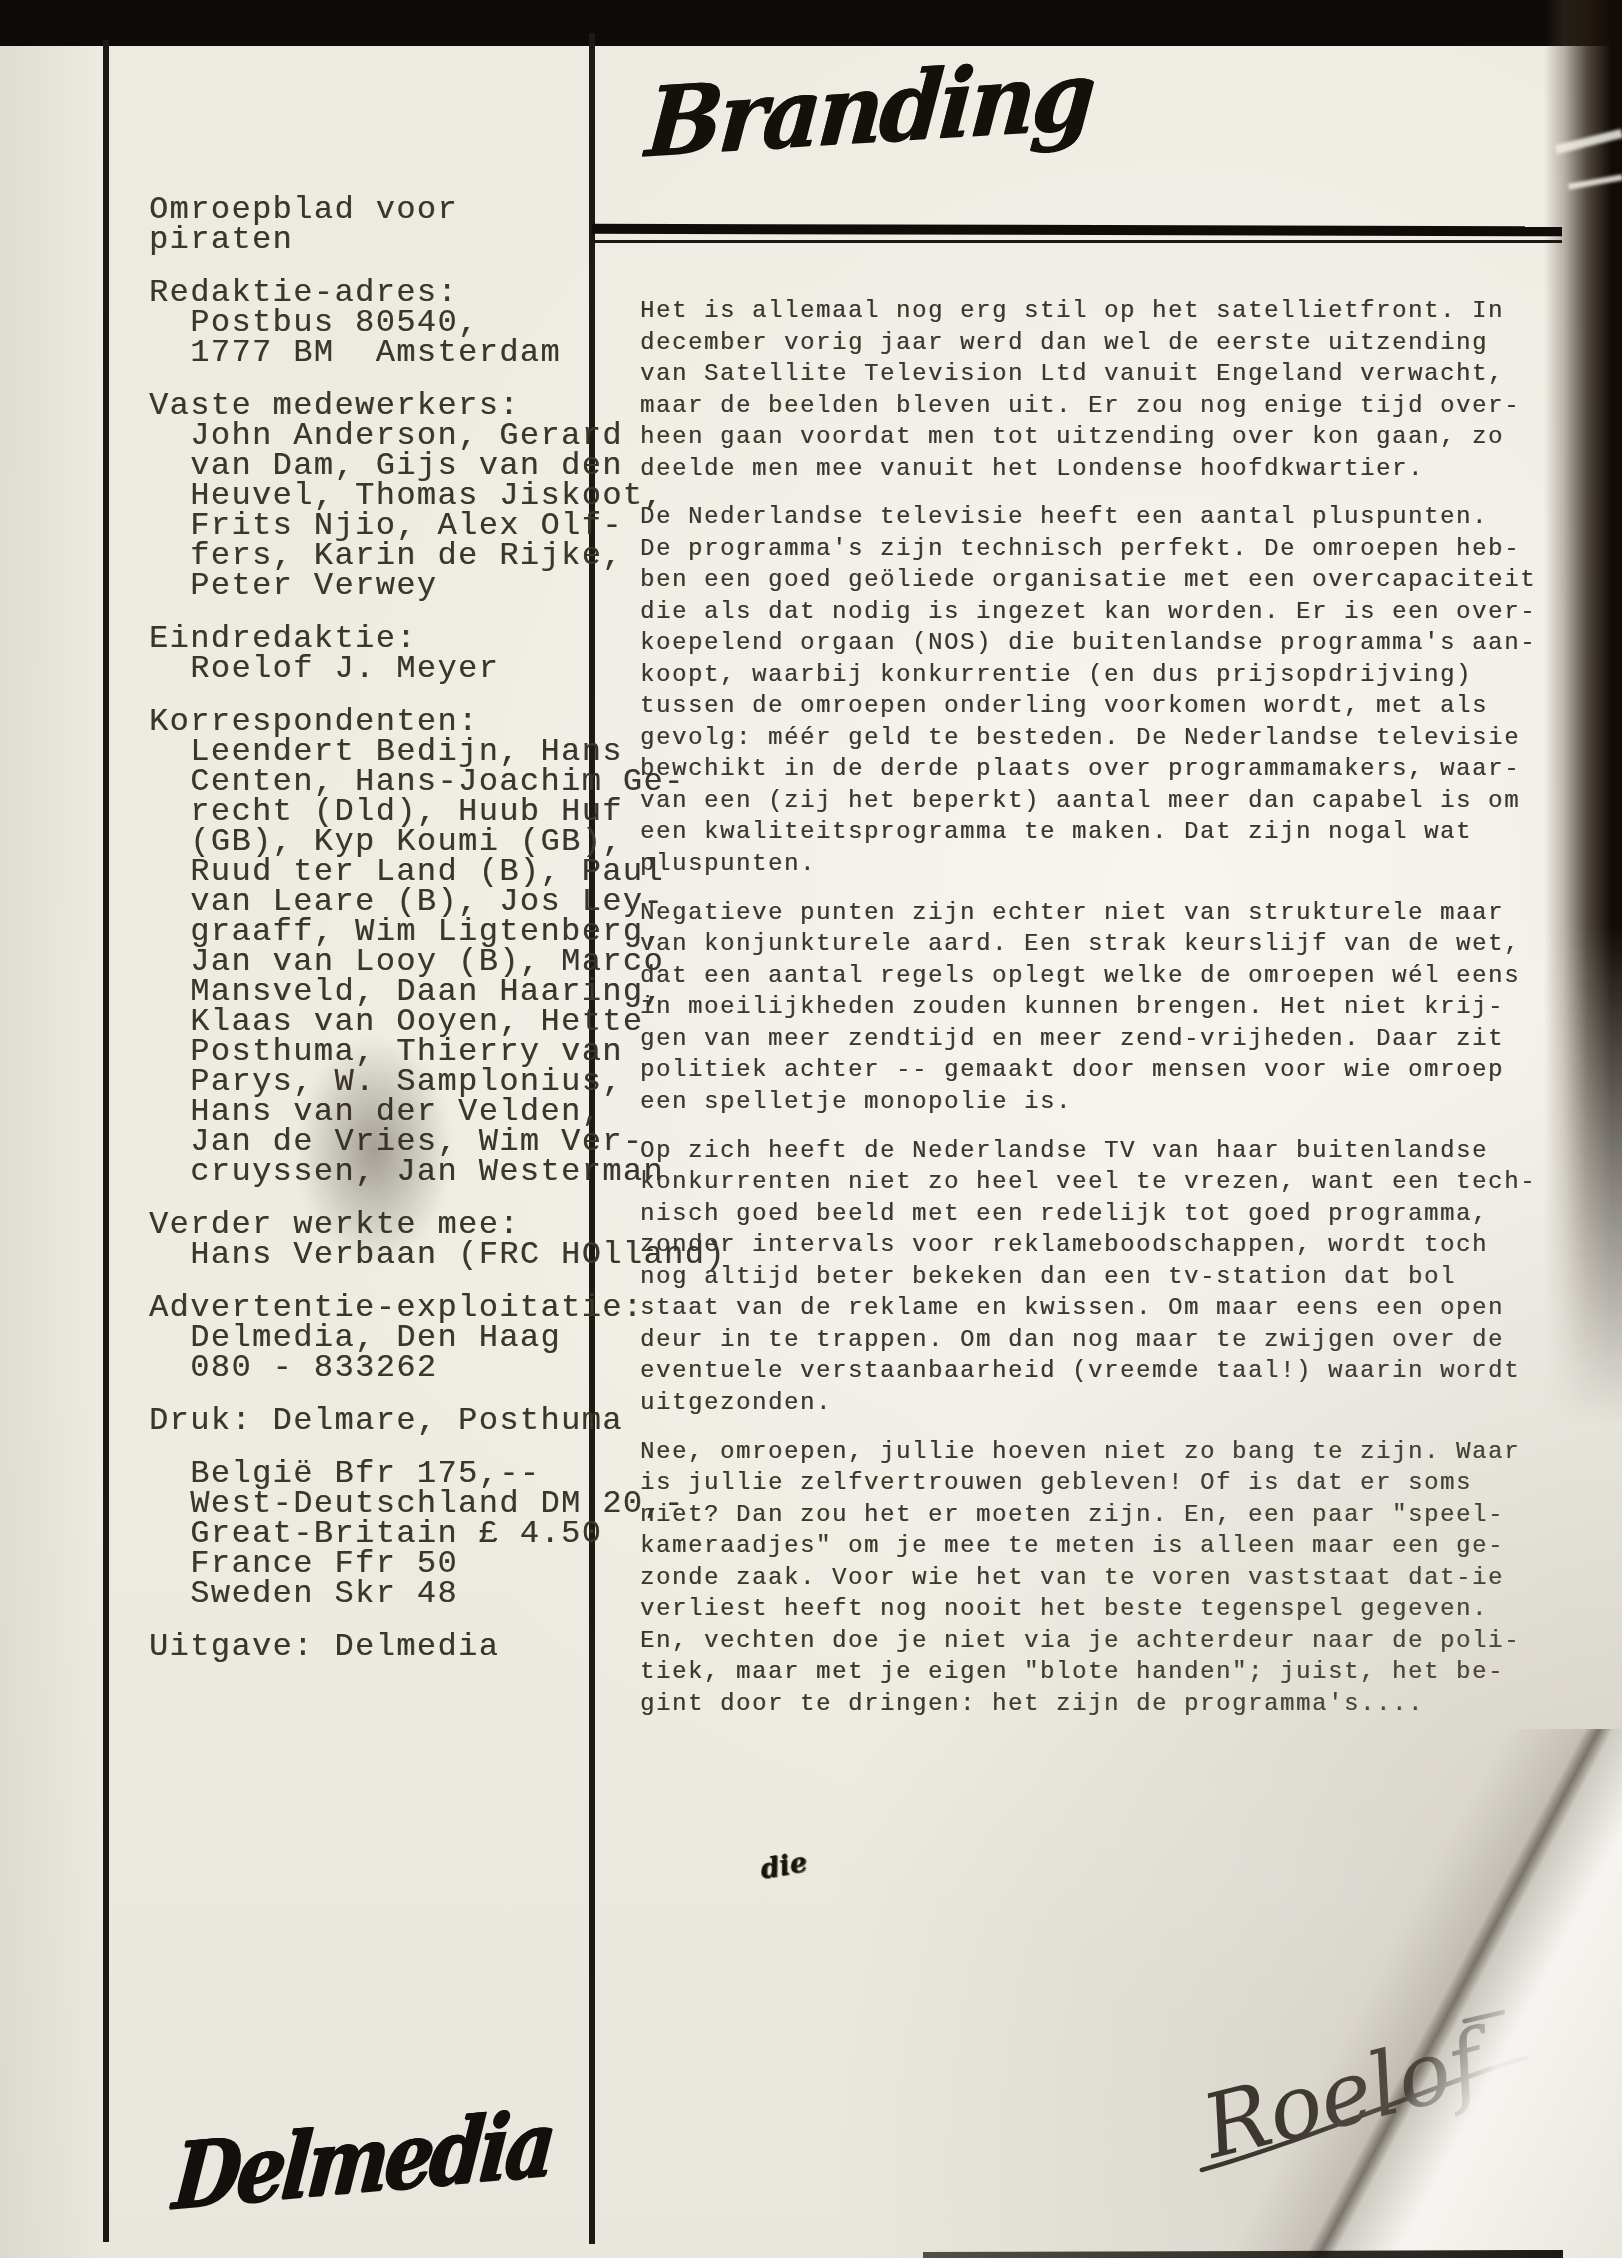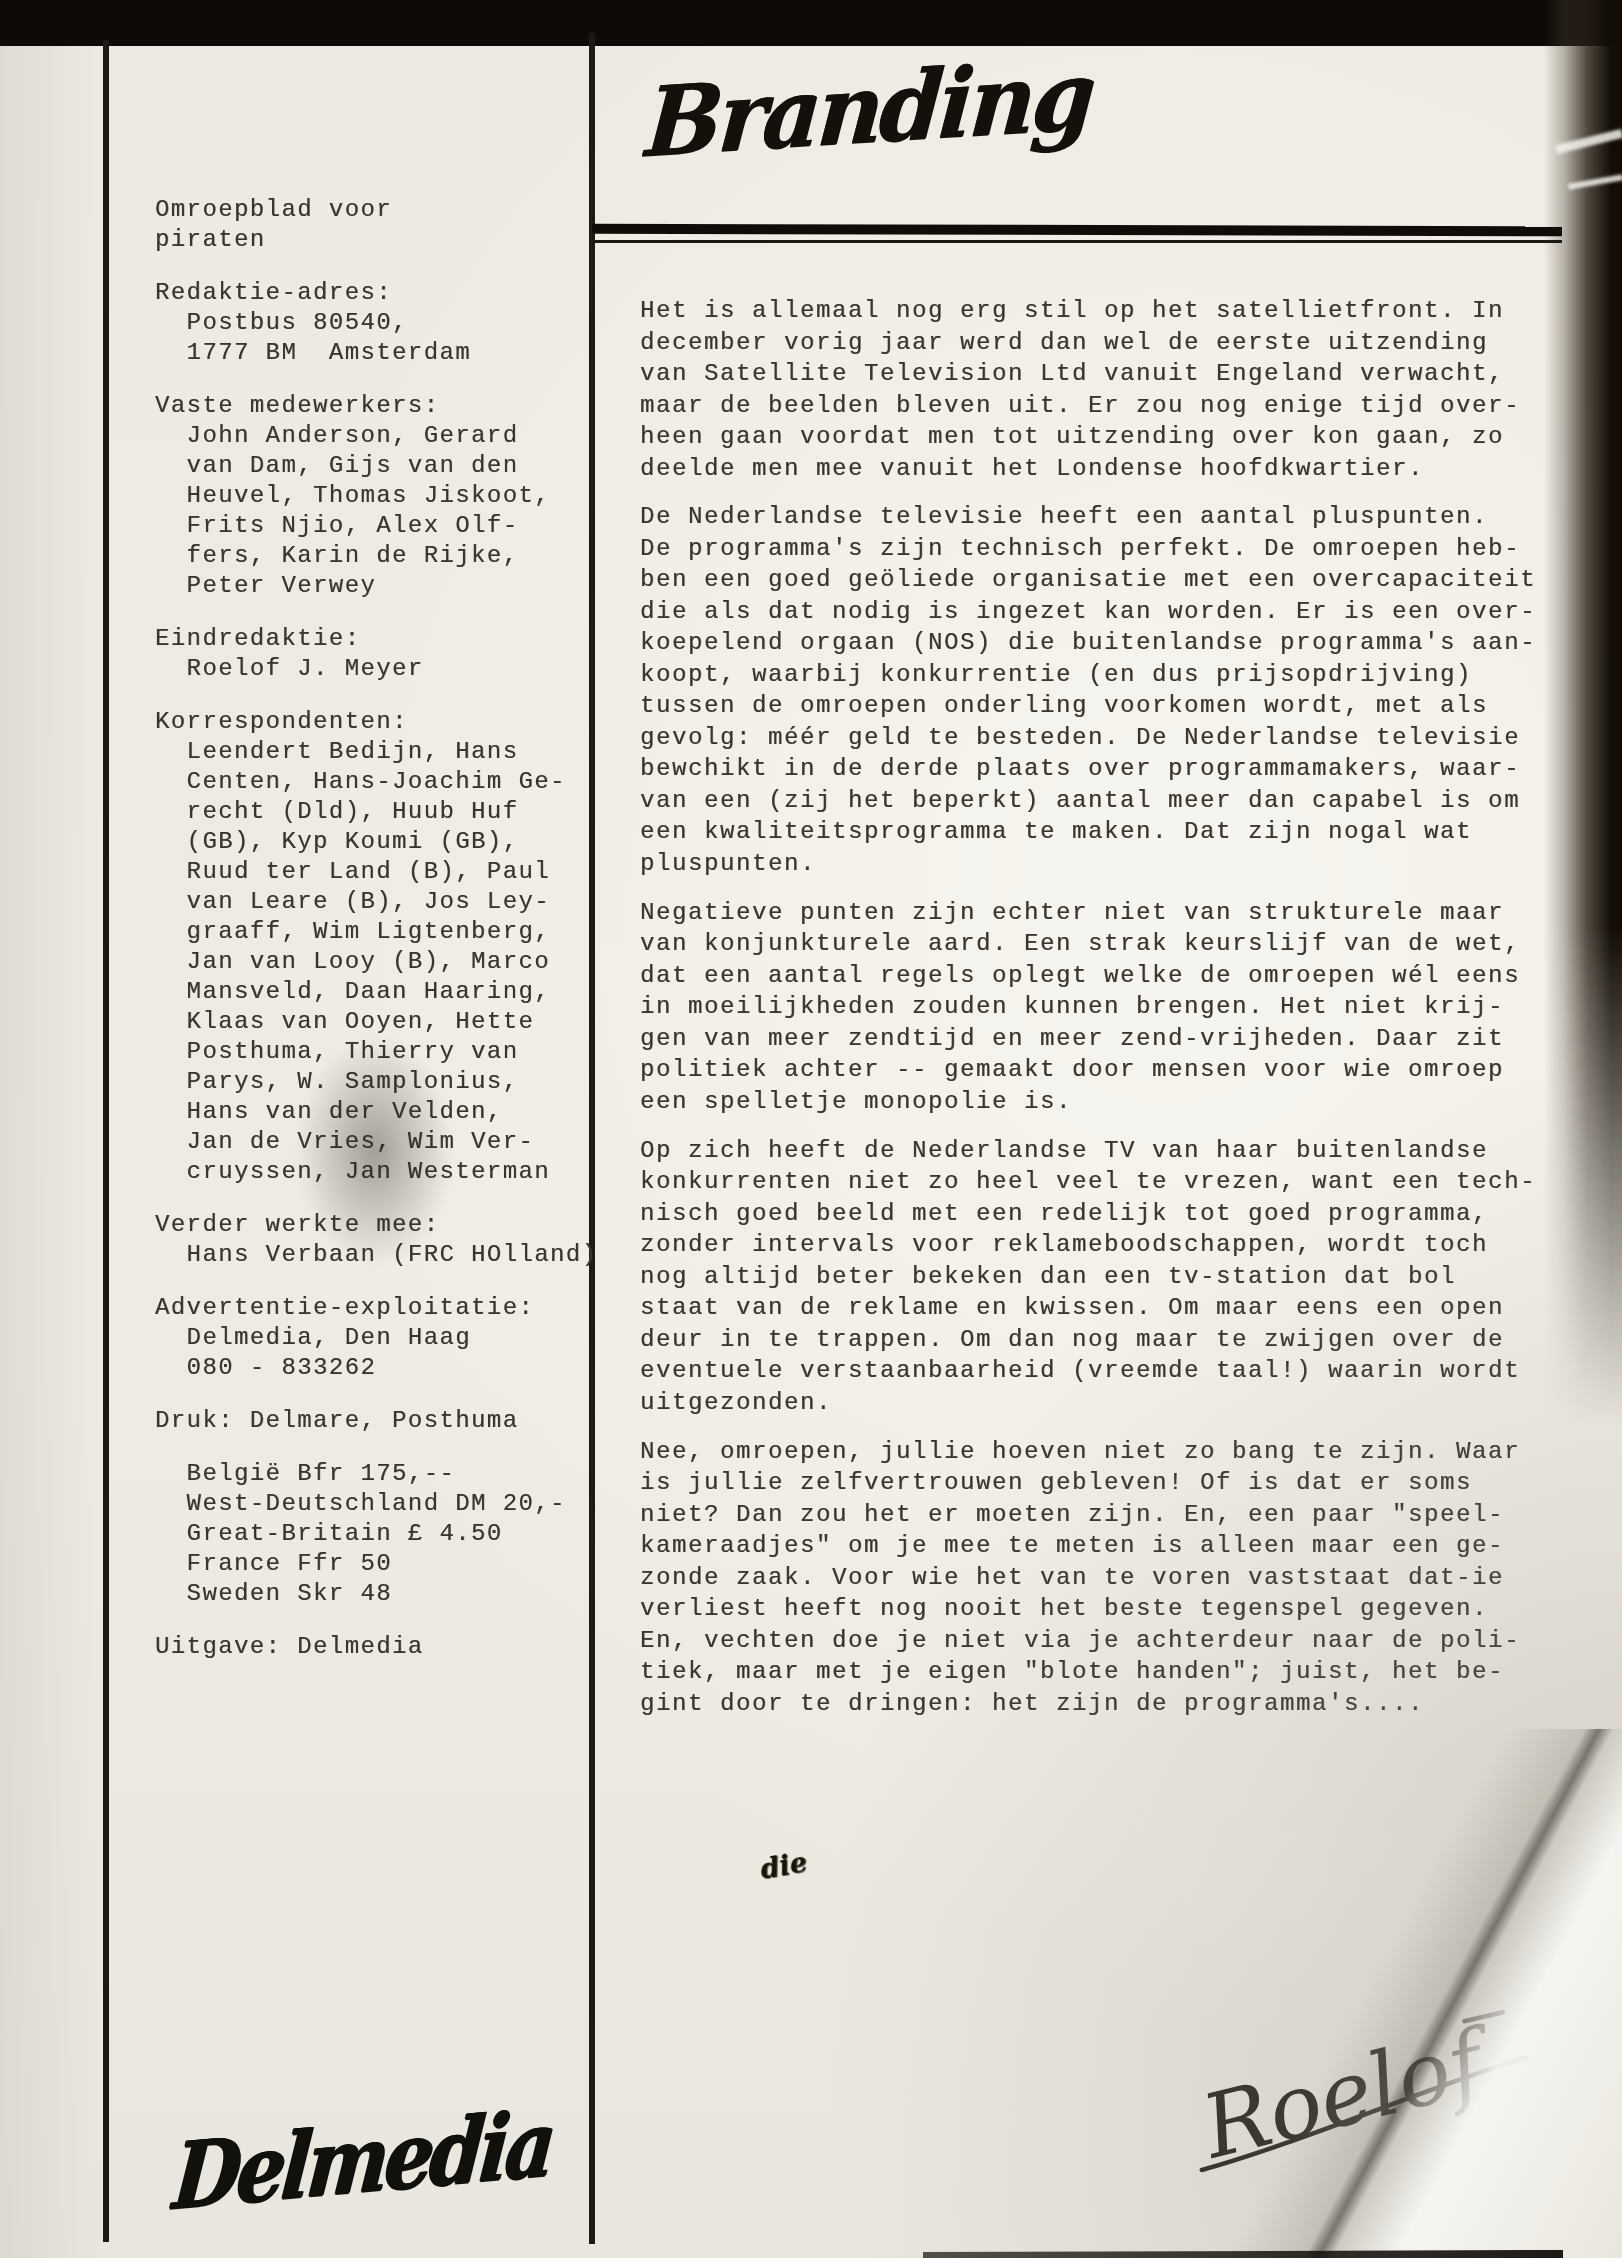--- a/index.html
+++ b/index.html
@@ -55,21 +55,21 @@
   .fade-patch{
     position:absolute;left:1042px;top:1718px;width:530px;height:329px;pointer-events:none;
     background:radial-gradient(ellipse, rgba(240,238,232,.55), transparent 70%);
   }
   .left-margin-shade{
     position:absolute;left:0;top:0;width:103px;height:2259px;
     background:linear-gradient(to right, rgba(190,186,178,.30), rgba(190,186,178,0));
   }
   
   .type{color:#3a352d;text-shadow:0.4px 0.4px 0.6px rgba(58,53,45,.5);}
-  .colophon{position:absolute;left:155px;top:195px;width:457px;font-size:24px;letter-spacing:1.4px;line-height:30px;}
+  .colophon{position:absolute;left:149px;top:195px;width:457px;font-size:32px;letter-spacing:1.4px;line-height:30px;}
   .colophon pre{margin:0 0 23px 0;font:inherit;letter-spacing:inherit;} 
   .article{position:absolute;left:640px;top:295px;width:923px;font-size:24px;letter-spacing:1.6px;line-height:31.5px;}
   .article pre{margin:0 0 17.4px 0;font:inherit;letter-spacing:inherit;}
   
   .branding-logo{
     position:absolute;left:651px;top:66px;
     font-family:"DejaVu Serif","Liberation Serif",serif;font-style:italic;font-weight:bold;
     font-size:95px;letter-spacing:-3.7px;color:#14100b;
     transform:rotate(-3.5deg) skewX(-8deg) scaleX(.95);transform-origin:left top;
     text-shadow:0.9px 0 #14100b, 0 0.9px #14100b;

